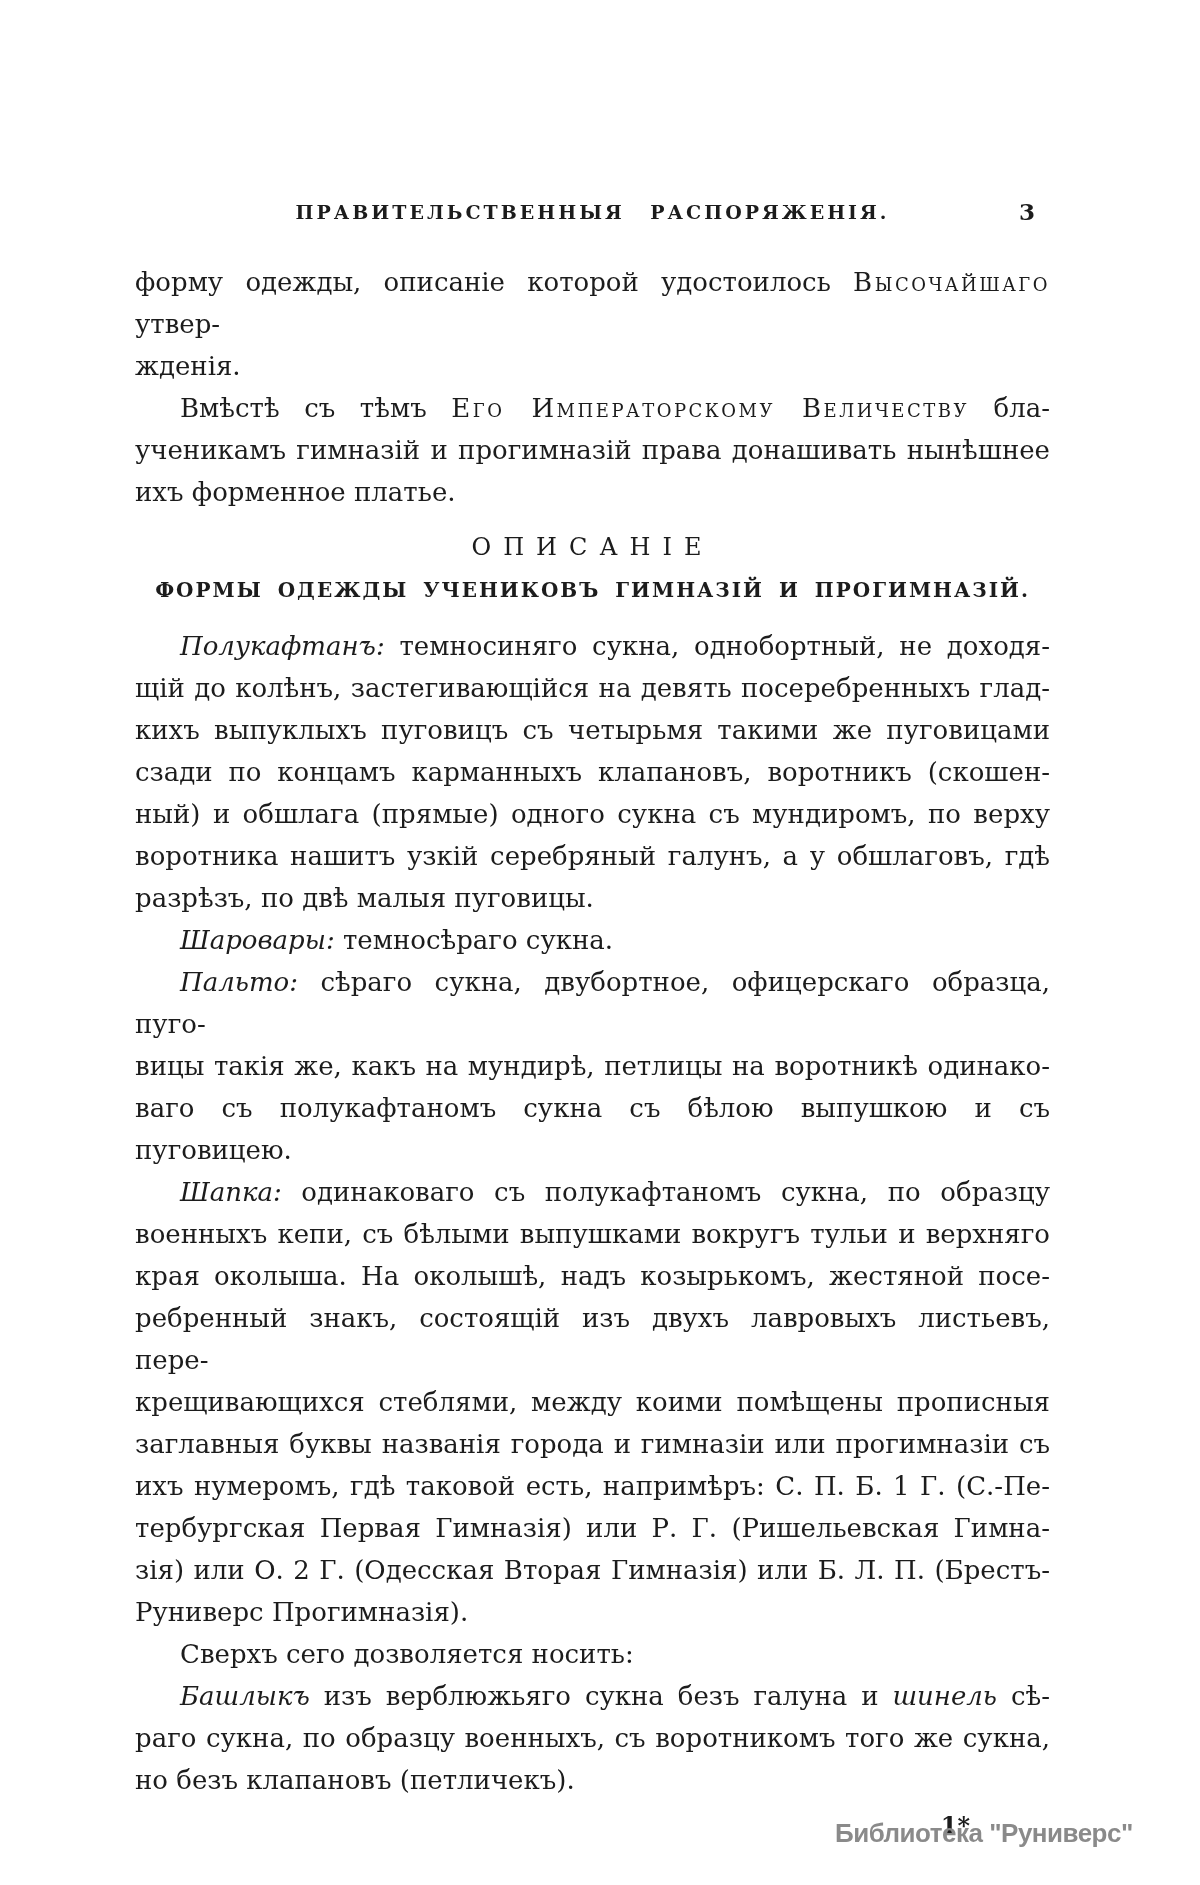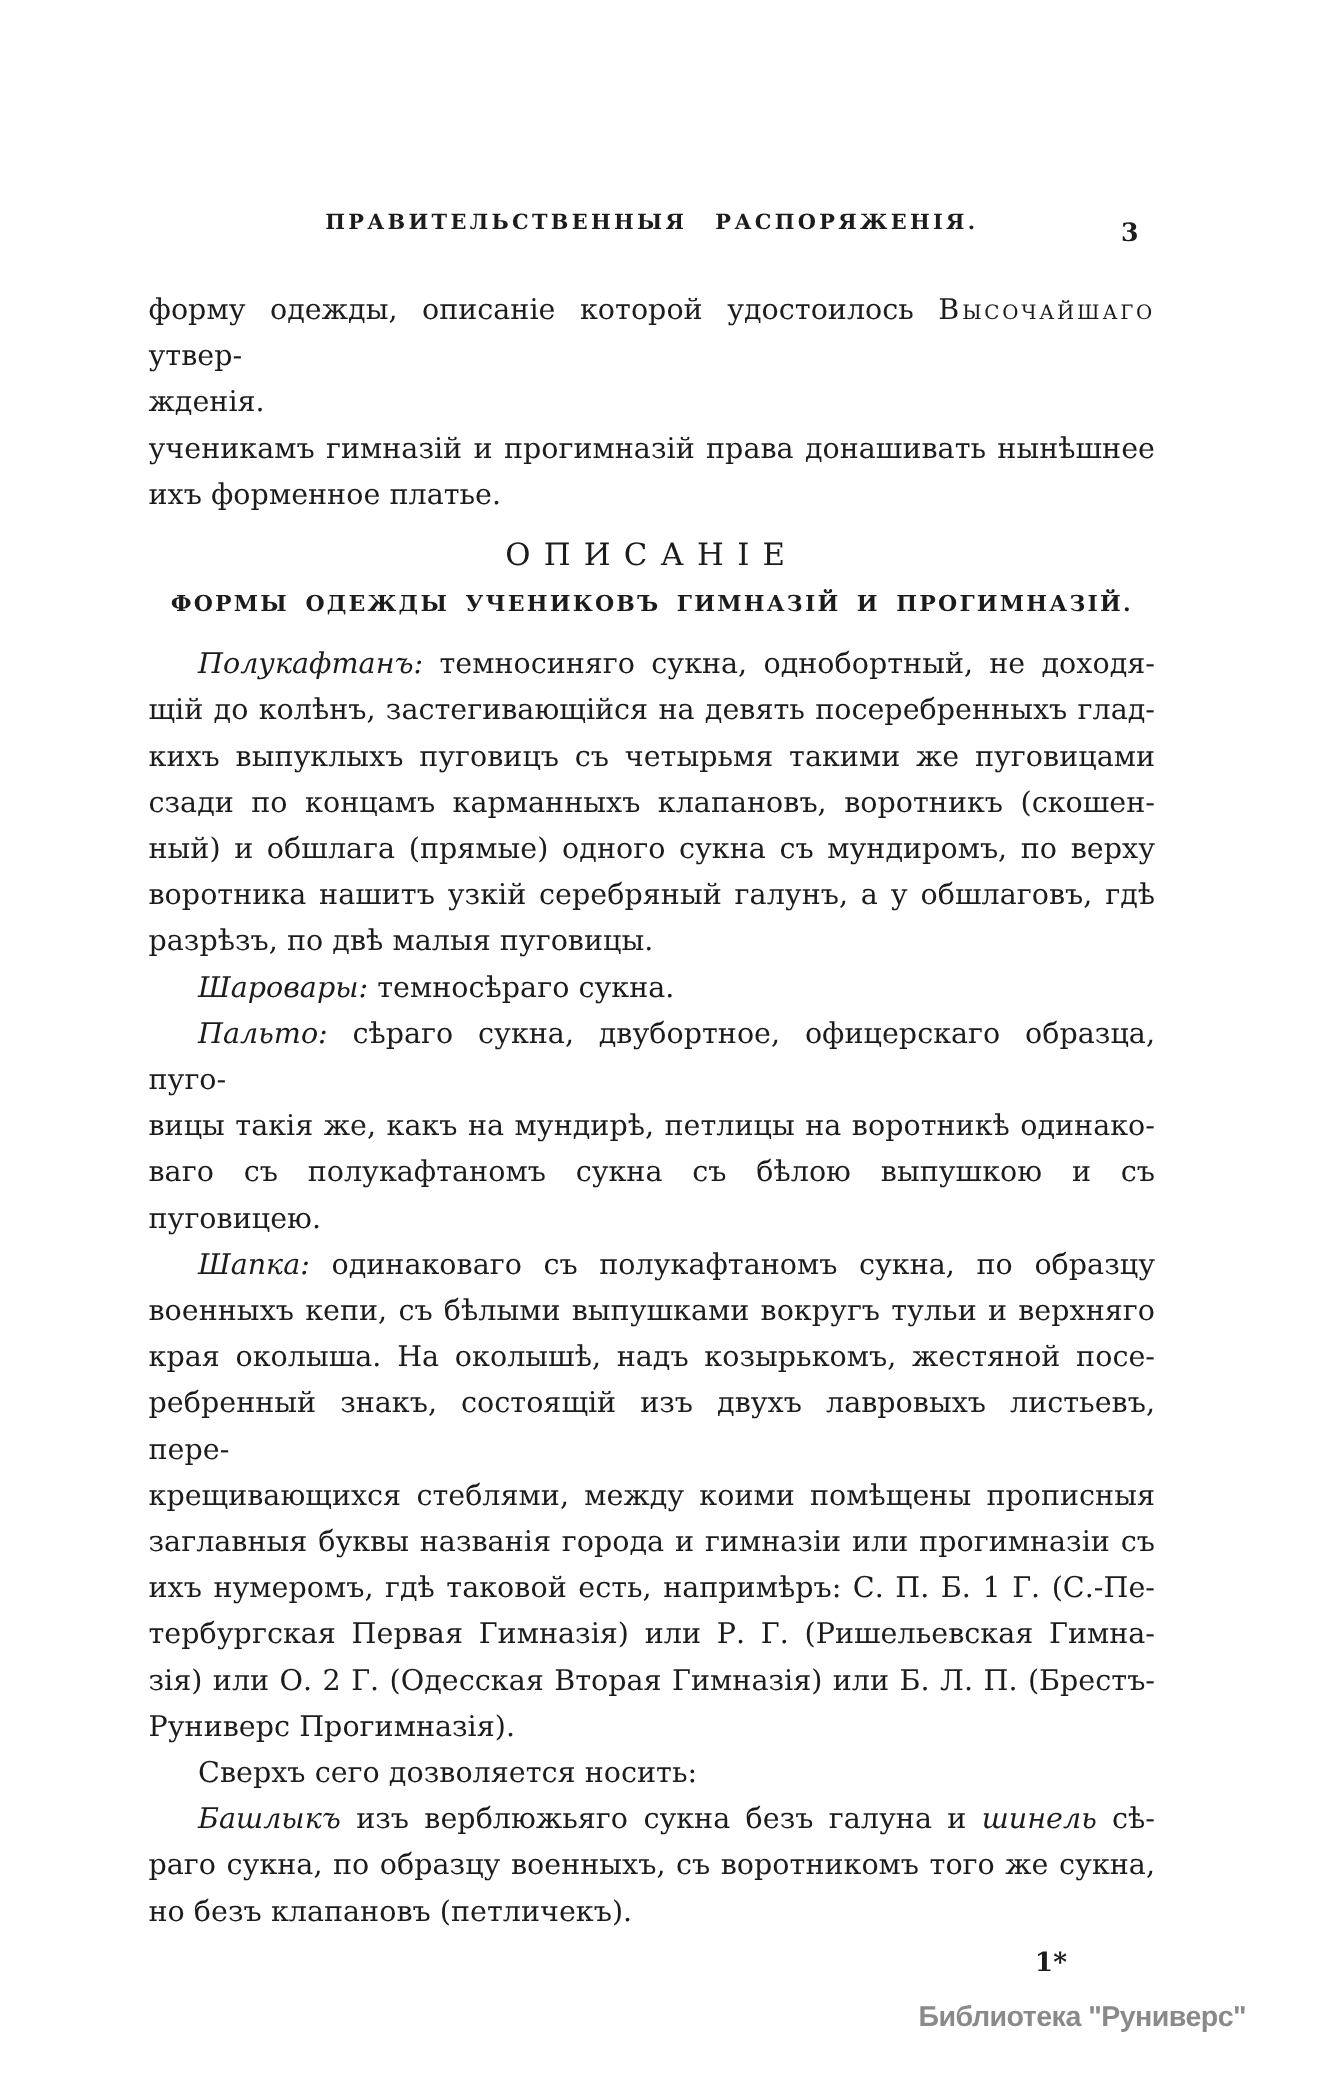--- a/index.html
+++ b/index.html
@@ -15,21 +15,21 @@
     color: #1c1c1c;
     overflow: hidden;
   }
   .scan-page {
     position: absolute;
     inset: 0;
     background: #ffffff;
   }
   .page-header {
     position: absolute;
-    top: 191px;
+    top: 201px;
     left: 135px;
     width: 915px;
     text-align: center;
     font-size: 19px;
     font-weight: bold;
     letter-spacing: 3px;
     word-spacing: 16px;
     white-space: nowrap;
   }
   .page-number {
@@ -54,21 +54,21 @@
   }
   .line.j { text-align-last: justify; }
   .line.indent { text-indent: 45px; }
   .run-italic { font-style: italic; }
   .run-smallcaps {
     font-variant: small-caps;
     letter-spacing: 2.5px;
   }
   .heading-title {
     text-align: center;
-    font-size: 28px;
+    font-size: 24px;
     line-height: 36px;
     letter-spacing: 12px;
     margin-top: 16px;
     font-weight: normal;
   }
   .heading-subtitle {
     text-align: center;
     font-size: 20px;
     line-height: 26px;
     font-weight: bold;
@@ -103,20 +103,21 @@
   <div class="page-header">ПРАВИТЕЛЬСТВЕННЫЯ РАСПОРЯЖЕНІЯ.</div>
 
   <div class="page-number">3</div>
 
   <div class="text-body" id="text-body">
       <div class="paragraph">
         <div class="line j"><span class="run-normal">форму одежды, описаніе которой удостоилось </span><span class="run-smallcaps">Высочайшаго</span><span class="run-normal"> утвер-</span></div>
         <div class="line"><span class="run-normal">жденія.</span></div>
       </div>
       <div class="paragraph">
+        <div class="line j indent"><span class="run-normal">Вмѣстѣ съ тѣмъ </span><span class="run-smallcaps">Его Императорскому Величеству</span><span class="run-normal"> бла-</span></div>
         <div class="line j"><span class="run-normal">ученикамъ гимназій и прогимназій права донашивать нынѣшнее</span></div>
         <div class="line"><span class="run-normal">ихъ форменное платье.</span></div>
       </div>
       <div class="heading-title">ОПИСАНІЕ</div>
       <div class="heading-subtitle">ФОРМЫ ОДЕЖДЫ УЧЕНИКОВЪ ГИМНАЗІЙ И ПРОГИМНАЗІЙ.</div>
       <div class="paragraph">
         <div class="line j indent"><span class="run-italic">Полукафтанъ:</span><span class="run-normal"> темносиняго сукна, однобортный, не доходя-</span></div>
         <div class="line j"><span class="run-normal">щій до колѣнъ, застегивающійся на девять посеребренныхъ глад-</span></div>
         <div class="line j"><span class="run-normal">кихъ выпуклыхъ пуговицъ съ четырьмя такими же пуговицами</span></div>
         <div class="line j"><span class="run-normal">сзади по концамъ карманныхъ клапановъ, воротникъ (скошен-</span></div>

